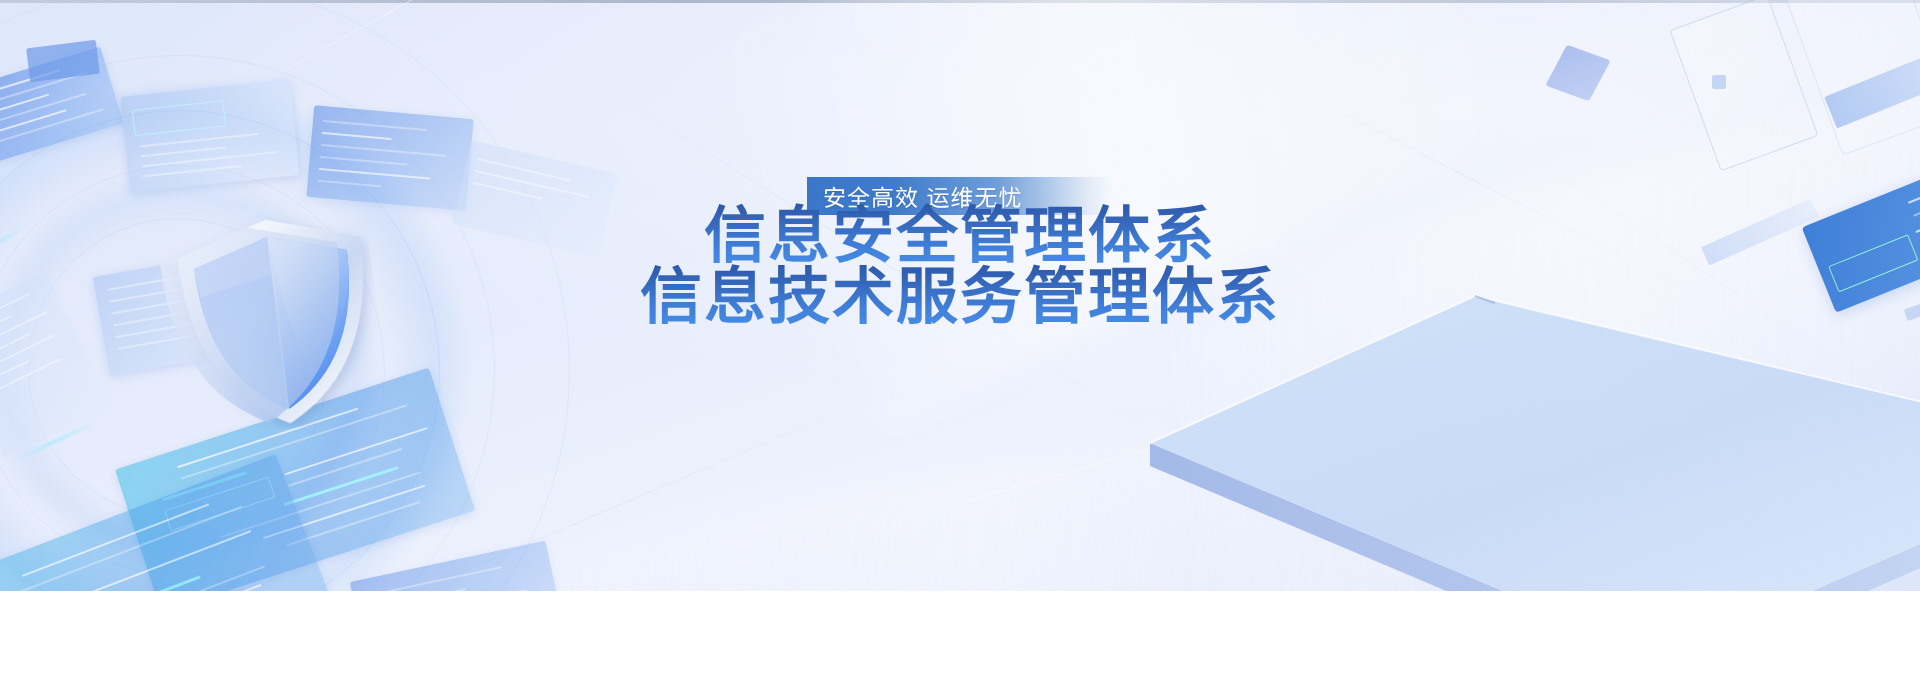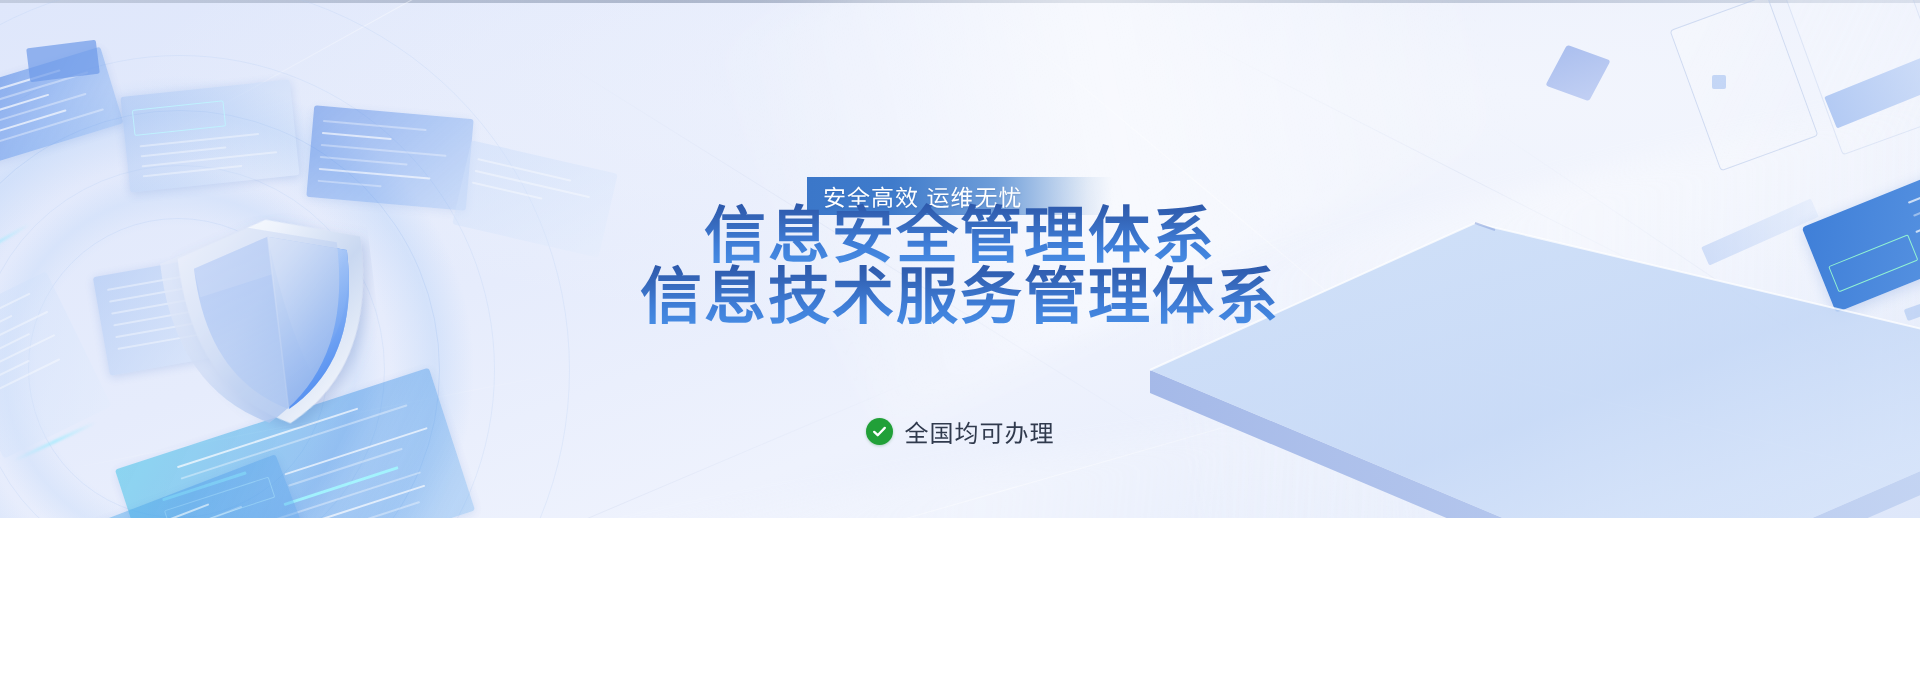--- a/index.html
+++ b/index.html
@@ -6,21 +6,21 @@
   * { margin:0; padding:0; box-sizing:border-box; }
   html, body {
     width:1920px; height:699px;
     overflow:hidden;
     font-family:"Liberation Sans","DejaVu Sans",sans-serif;
   }
 
   
   .banner{
     position:relative;
-    width:1920px; height:518px;
+    width:1920px; height:591px;
     overflow:hidden;
     background:
       radial-gradient(120% 90% at 78% 18%, #f2f5fd 0%, rgba(242,245,253,0) 60%),
       linear-gradient(160deg,#dfe7fb 0%,#e6ecfc 38%,#eef2fd 62%,#dee7fa 100%);
   }
 
   
   .streaks{ position:absolute; inset:0; pointer-events:none; }
   .streak{
     position:absolute;
@@ -443,25 +443,17 @@
     <div class="eyebrow">
       <span>安全高效 运维无忧</span>
     </div>
 
     <div class="headline l1">信息安全管理体系</div>
     <div class="headline l2">信息技术服务管理体系</div>
 
     <div class="bullets">
 
 
-      <div class="bullet">
-        <span class="check">
-          <svg width="17" height="17" viewBox="0 0 17 17" xmlns="http://www.w3.org/2000/svg" aria-hidden="true">
-            <path d="M3.2 8.9 L6.7 12.2 L13.8 4.9" fill="none" stroke="#ffffff" stroke-width="2.3" stroke-linecap="round" stroke-linejoin="round"></path>
-          </svg>
-        </span>
-        <span class="bullet-label">全国均可办理</span>
-      </div>
 
     </div>
   </div>
 
 </div>
 
 </body></html>

